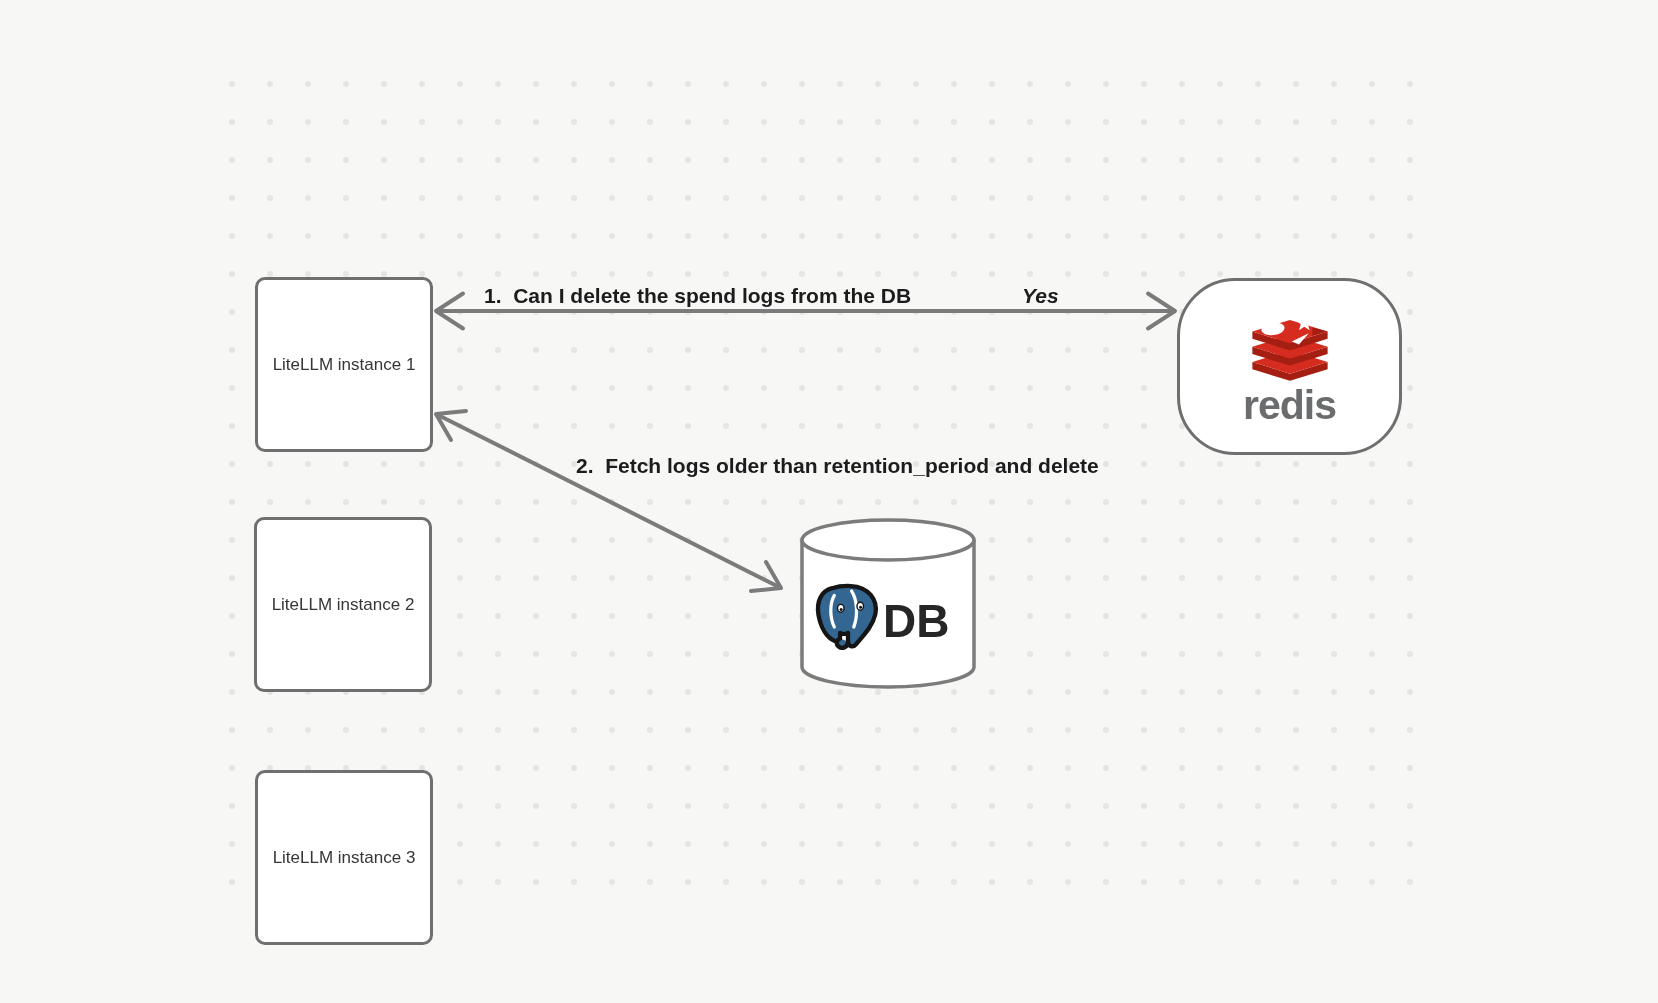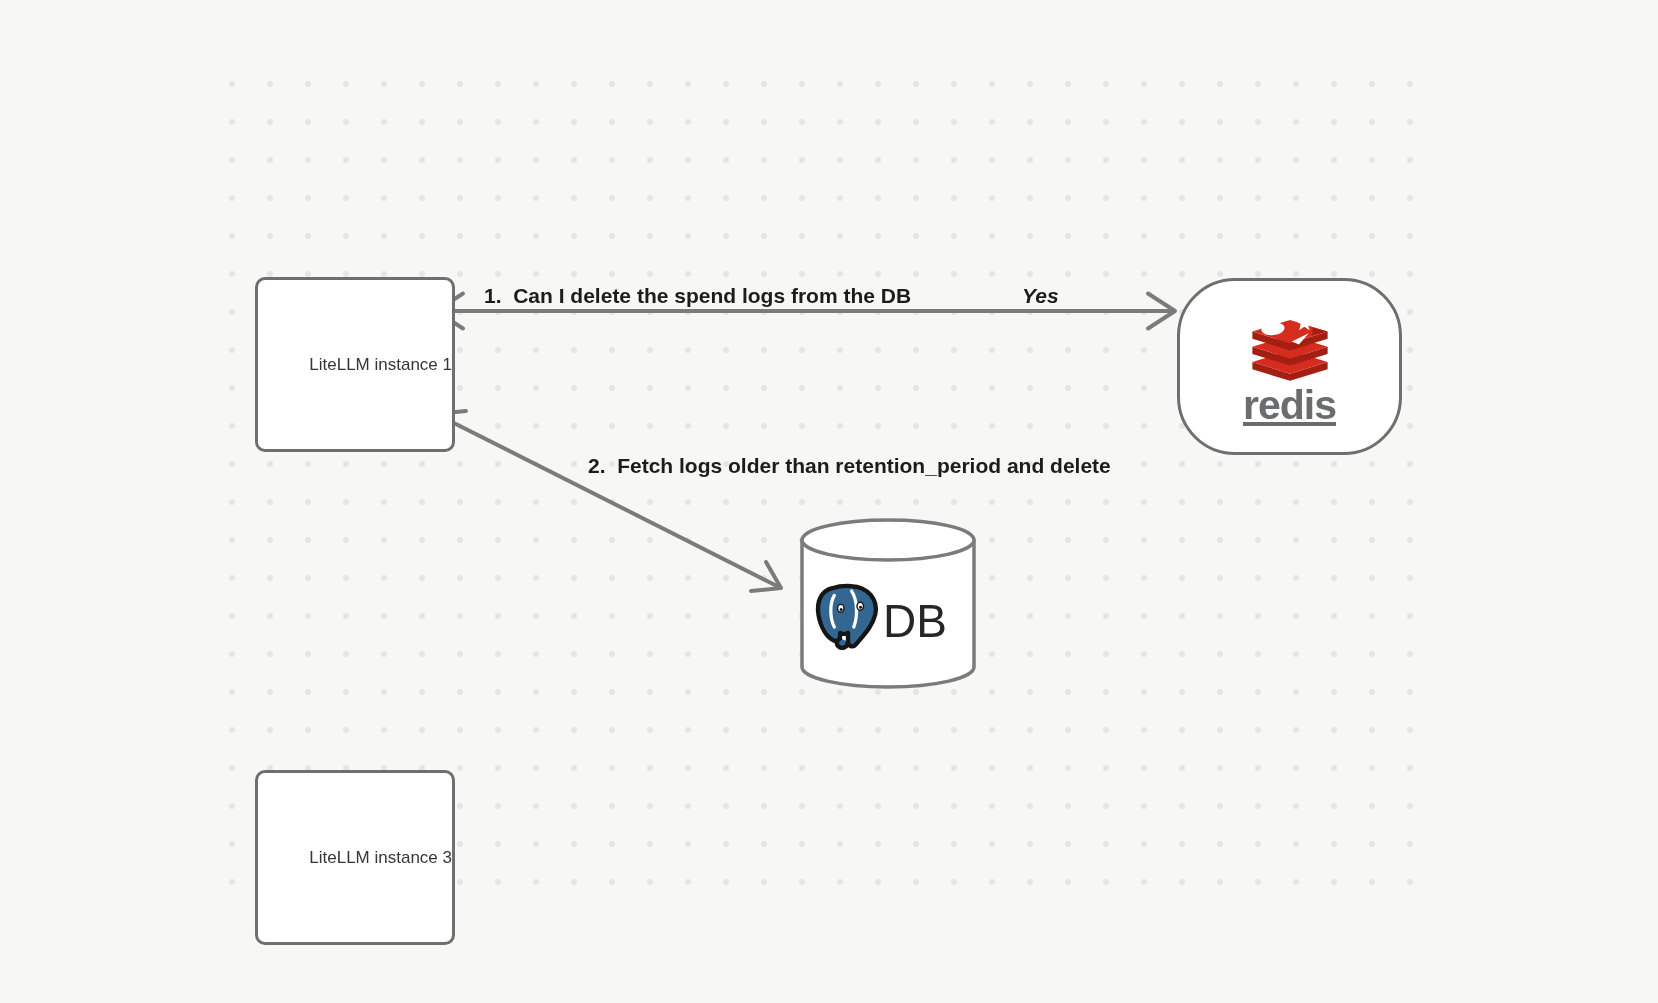--- a/index.html
+++ b/index.html
@@ -12,51 +12,50 @@
     position:absolute; left:213px; top:65px; width:1216px; height:836px;
     background-image:radial-gradient(circle, var(--dot,#e5e5e4) 2.6px, rgba(0,0,0,0) 3.4px);
     background-size:38px 38px;
   }
   #edges-svg { position:absolute; left:0; top:0; width:1658px; height:1003px; }
   .edge-stroke { stroke:var(--stroke,#7b7b7b); stroke-width:4; fill:none; stroke-linecap:round; stroke-linejoin:round; }
 
   .llm-box {
     position:absolute; width:172px; height:169px;
     background:#ffffff; border:3px solid var(--box_border,#6f6f6f); border-radius:10px;
-    display:flex; align-items:center; justify-content:flex-end;padding-left:22px;
+    display:flex; align-items:center; justify-content:center;
   }
   .llm-box span { font-size:17px; color:var(--box_text,#363636); }
 
   .edge-label {
     position:absolute; font-size:21px; font-weight:700;
     color:var(--label_text,#1c1c1c); white-space:pre; line-height:25px;
   }
 
   .redis-node {
     position:absolute; left:1177px; top:278px; width:219px; height:171px;
     background:#ffffff; border:3px solid var(--box_border,#6f6f6f); border-radius:58px;
     display:flex; flex-direction:column; align-items:center; justify-content:center; gap:3px;
   }
   .redis-top   { fill:var(--redis_red,#d62b1f); }
   .redis-side  { fill:var(--redis_dark,#a41e11); }
   .redis-notch { fill:var(--redis_dark,#a41e11); }
   .redis-wordmark {
     font-size:41px; font-weight:700; letter-spacing:-1px; line-height:1;
     color:var(--redis_gray,#6a6c6e);
-    text-decoration:underline;
   }
 
   .db-node { position:absolute; left:799px; top:518px; width:178px; height:172px; }
   .db-cyl  { position:absolute; left:0; top:0; }
   .cyl-stroke { stroke:var(--stroke,#7b7b7b); stroke-width:3.5; fill:#ffffff; }
   .pg-elephant { position:absolute; left:13px; top:62px; }
   .pg-body { fill:var(--pg_blue,#336791); stroke:var(--pg_outline,#151515); }
   .db-label {
     position:absolute; left:84px; top:80px; font-size:46px; line-height:1;
-    color:var(--db_text,#262626); font-weight:400;
+    color:var(--db_text,#262626); font-weight:700;
   }
 </style>
 </head>
 <body>
 
 <div id="canvas">
 
   <div id="dot-grid"></div>
 
   <svg id="edges-svg">
@@ -68,27 +67,30 @@
     <g>
       <path class="edge-stroke" d="M438 415 L779 587"></path>
       <path class="edge-stroke" d="M466 411 L436 414 L451 440"></path>
       <path class="edge-stroke" d="M751 591 L781 588 L766 562"></path>
     </g>
   </svg>
 
   <div class="llm-box" style="left:255px; top:277px;">
     <span>LiteLLM instance 1</span>
   </div>
+  <div class="llm-box" style="left:254px; top:517px;">
+    <span>LiteLLM instance 2</span>
+  </div>
   <div class="llm-box" style="left:255px; top:758px;margin-top:12px;">
     <span>LiteLLM instance 3</span>
   </div>
 
   <div class="edge-label" style="left:484px; top:283px;">1.  Can I delete the spend logs from the DB</div>
   <div class="edge-label" style="left:1022px; top:283px;font-style:italic;">Yes</div>
-  <div class="edge-label" style="left:588px; top:453px;">2.  Fetch logs older than retention_period and delete</div>
+  <div class="edge-label" style="left:576px; top:453px;">2.  Fetch logs older than retention_period and delete</div>
 
   <div class="redis-node">
     <svg width="86" height="74" viewBox="0 -13 96 82">
 
       <path class="redis-side" d="M6 47 L6 55 L48 68 L90 55 L90 47 L48 60 Z"></path>
       <path class="redis-top" d="M48 34 L90 47 L48 60 L6 47 Z"></path>
 
       <path class="redis-side" d="M6 30 L6 38 L48 51 L90 38 L90 30 L48 43 Z"></path>
       <path class="redis-top" d="M48 17 L90 30 L48 43 L6 30 Z"></path>
 

